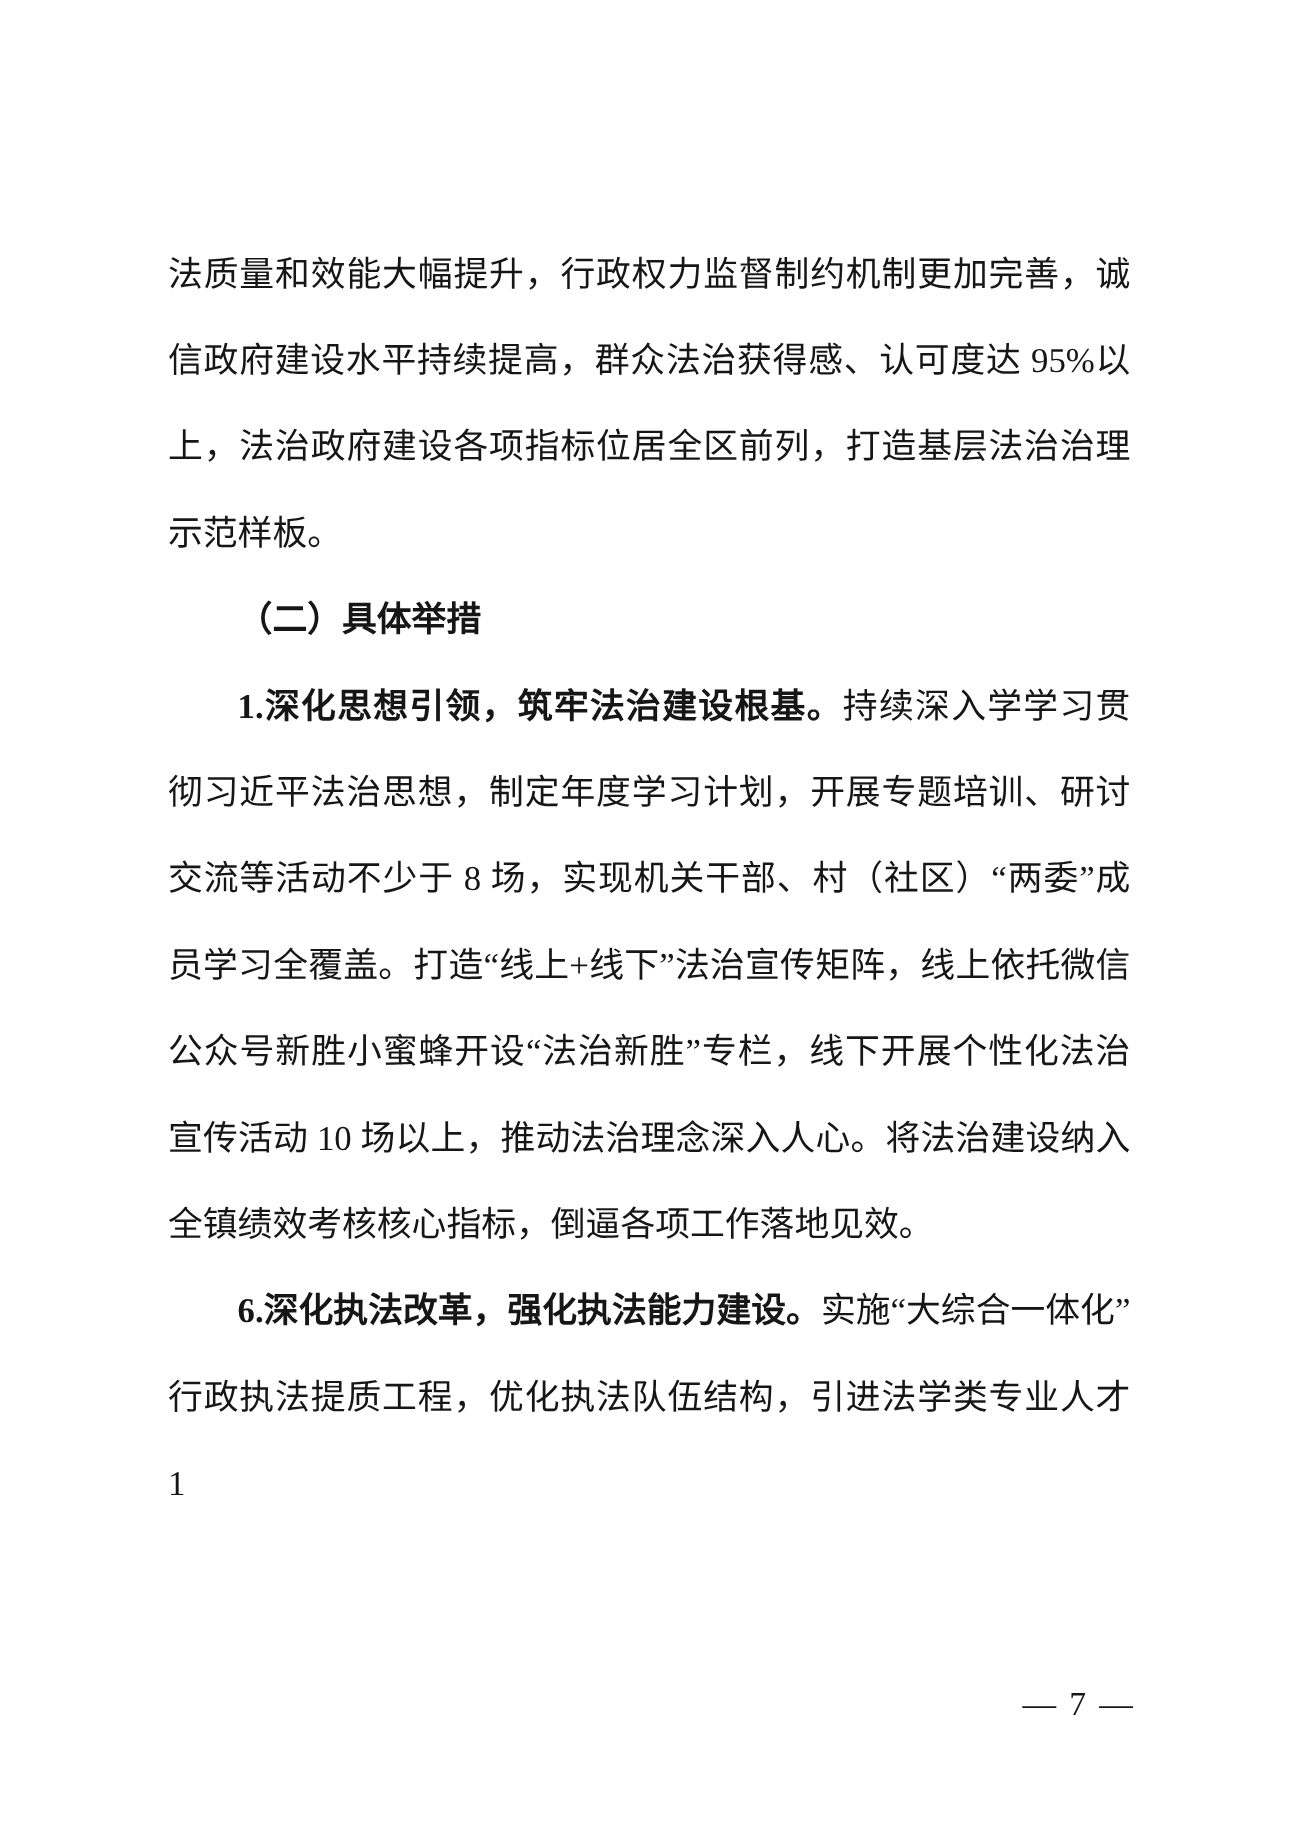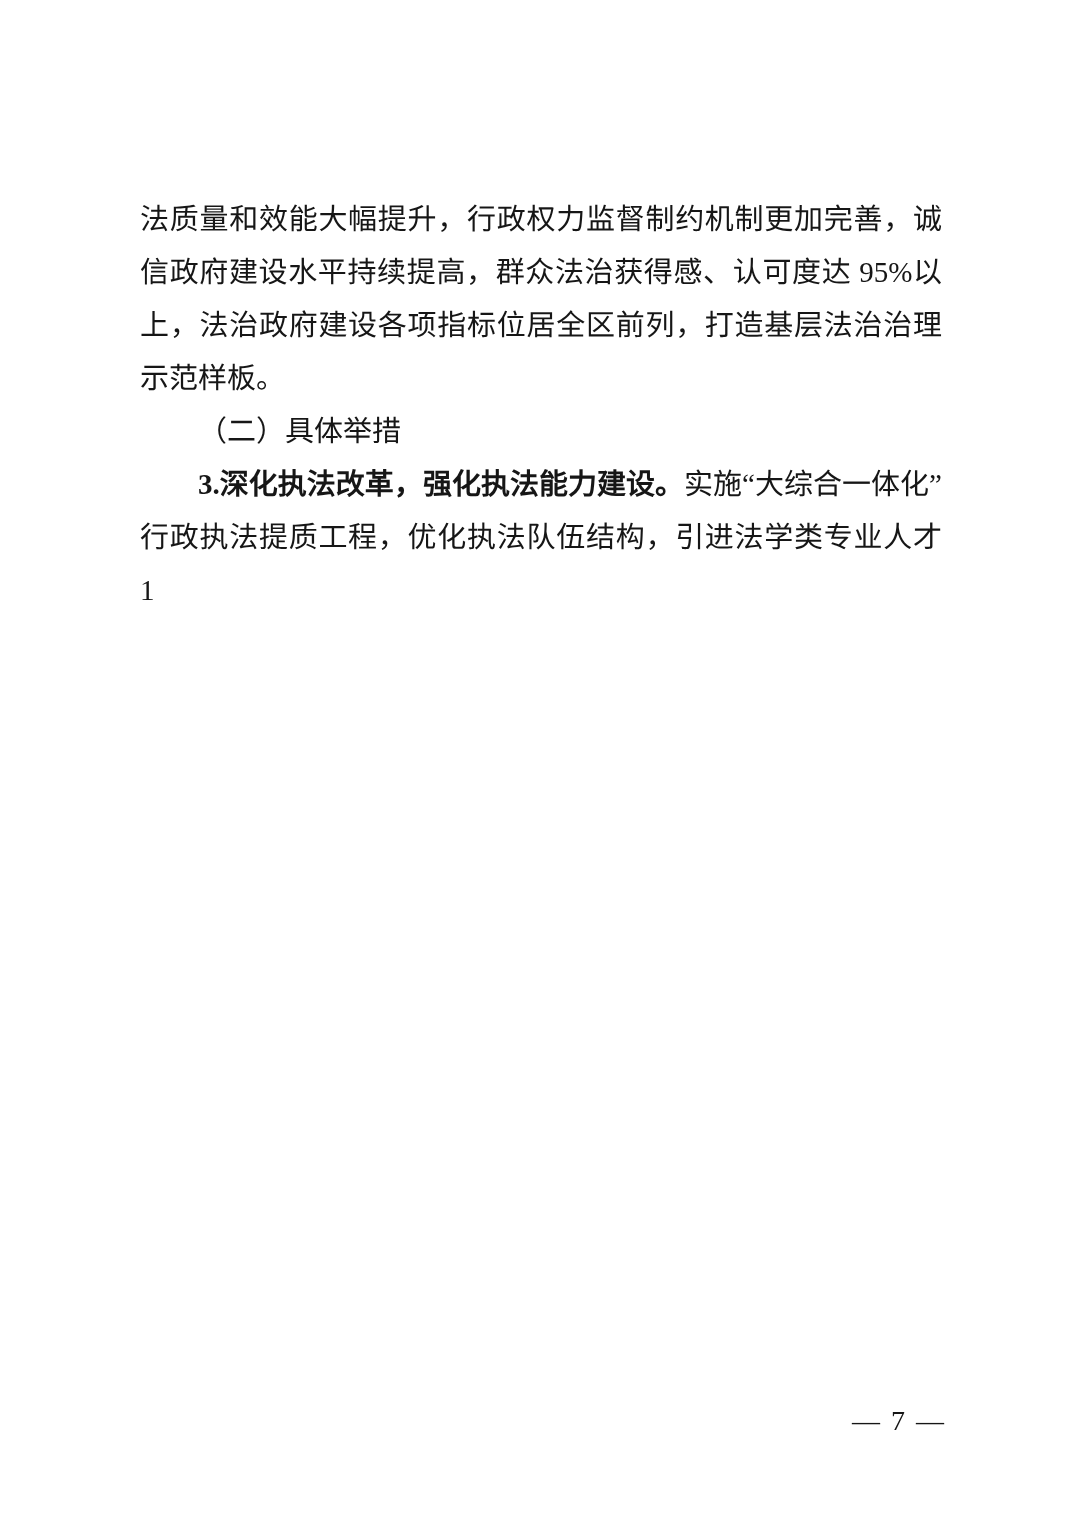--- a/index.html
+++ b/index.html
@@ -20,35 +20,35 @@
   .content {
     position: absolute;
     left: 140px;
     top: 193px;
     width: 802px;
   }
   .content p,
   .content h3 {
     margin: 0;
     font-size: 29px;
-    line-height: 53px;
+    line-height: 72px;
     text-align: justify;
     text-justify: inter-ideograph;
     word-break: break-all;
     font-weight: normal;
   }
   .content p {
     text-indent: 2em;
   }
   .content p.no-indent {
     text-indent: 0;
   }
   .content h3 {
     text-indent: 2em;
-    font-weight: normal;
+    font-weight: bold;
   }
   .content .lead {
     font-weight: bold;
   }
   .footer {
     position: absolute;
     top: 1401px;
     right: 128px;
     font-size: 28px;
     line-height: 40px;
@@ -59,22 +59,23 @@
 </head>
 <body>
 
 <div class="page">
   <div class="content">
 
     <p class="no-indent">法质量和效能大幅提升，行政权力监督制约机制更加完善，诚信政府建设水平持续提高，群众法治获得感、认可度达 95%以上，法治政府建设各项指标位居全区前列，打造基层法治治理示范样板。</p>
 
     <h3>（二）具体举措</h3>
 
+    <p><span class="lead">1.深化思想引领，筑牢法治建设根基。</span><span>持续深入学学习贯彻习近平法治思想，制定年度学习计划，开展专题培训、研讨交流等活动不少于 8 场，实现机关干部、村（社区）“两委”成员学习全覆盖。打造“线上+线下”法治宣传矩阵，线上依托微信公众号新胜小蜜蜂开设“法治新胜”专栏，线下开展个性化法治宣传活动 10 场以上，推动法治理念深入人心。将法治建设纳入全镇绩效考核核心指标，倒逼各项工作落地见效。</span></p>
 
 
-    <p><span class="lead">3.深化执法改革，强化执法能力建设。</span><span>实施“大综合一体化”行政执法提质工程，优化执法队伍结构，引进法学类专业人才 1</span></p>
+    <p><span class="lead">6.深化执法改革，强化执法能力建设。</span><span>实施“大综合一体化”行政执法提质工程，优化执法队伍结构，引进法学类专业人才 1</span></p>
 
   </div>
 
   <div class="footer">
     <span>— 7 —</span>
   </div>
 </div>
 
 </body></html>

